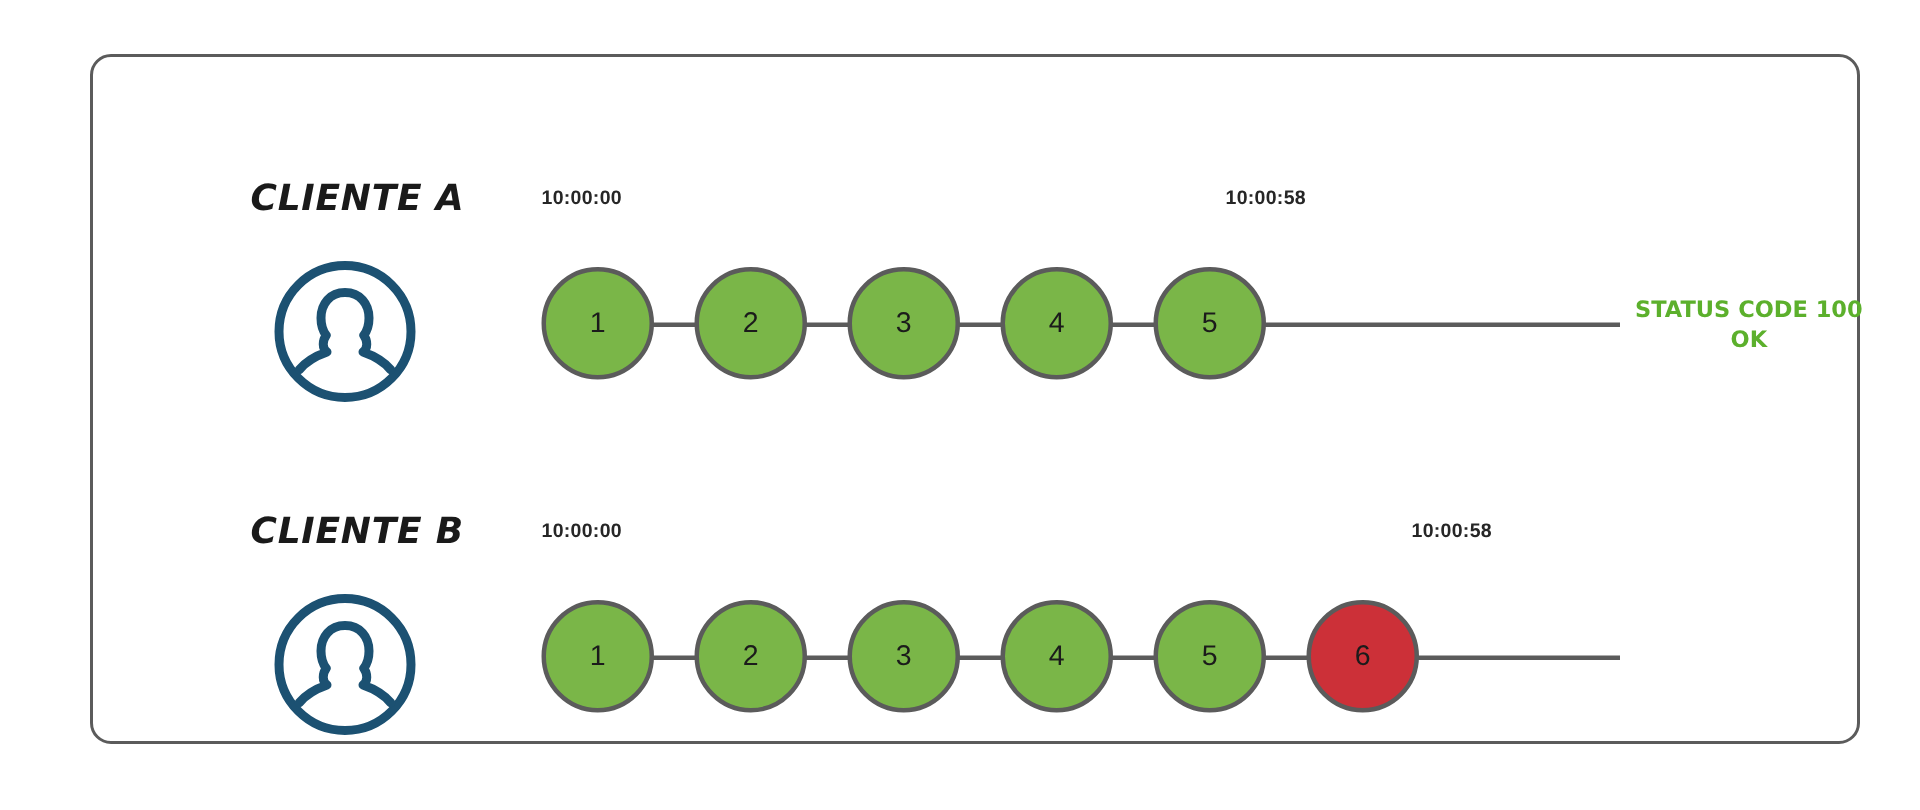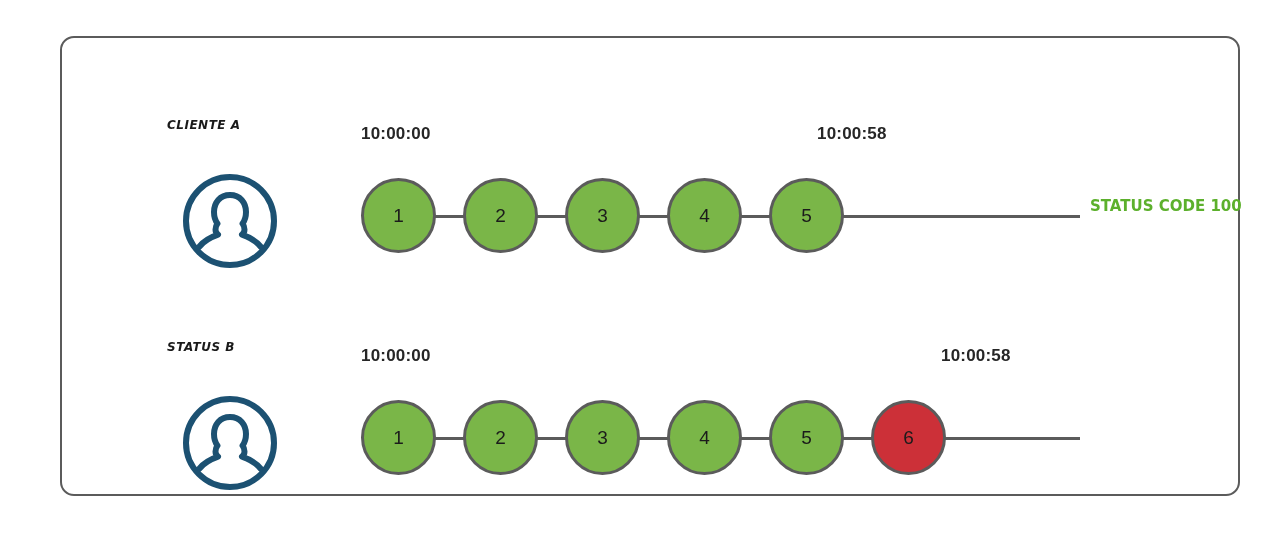--- a/index.html
+++ b/index.html
@@ -45,42 +45,42 @@
   .row-b { top: 222px; }
 
   
   .client-label {
     position: absolute;
     left: 105px;
     top: 80px;
     font-family: "DejaVu Sans", sans-serif;
     font-style: italic;
     font-weight: 700;
-    font-size: 12px;
+    font-size: 24px;
     letter-spacing: 0.5px;
     color: #1a1a1a;
     white-space: nowrap;
   }
 
   
   .avatar {
     position: absolute;
     left: 118px;
     top: 133px;
     width: 100px;
     height: 100px;
   }
 
   
   .timestamp {
     position: absolute;
     top: 86px;
     font-family: "Liberation Sans", sans-serif;
     font-weight: 700;
-    font-size: 17px;
+    font-size: 13px;
     color: #262626;
     white-space: nowrap;
     letter-spacing: 0.2px;
   }
   .ts-start { left: 299px; }
   .ts-end-a { left: 755px; }
   .ts-end-b { left: 879px; }
 
   
   .chain {
@@ -170,26 +170,27 @@
 
         <div class="node node-ok" style="left:299px;">1</div>
         <div class="node node-ok" style="left:401px;">2</div>
         <div class="node node-ok" style="left:503px;">3</div>
         <div class="node node-ok" style="left:605px;">4</div>
         <div class="node node-ok" style="left:707px;">5</div>
       </div>
 
       <div class="status status-ok">
         <span>STATUS CODE 100</span>
+        <span class="line2">OK</span>
       </div>
     </div>
 
     <div class="row row-b">
 
-      <div class="client-label">STATUS B</div>
+      <div class="client-label">CLIENTE B</div>
 
       <div class="avatar">
         <svg viewBox="0 0 100 100" width="100" height="100" aria-hidden="true">
           <circle cx="50" cy="50" r="44" fill="none" stroke="#1c5172" stroke-width="6"></circle>
           <path d="M50 24
                    c-10 0 -16 7.5 -16 17
                    c0 5.5 1.5 9 3.5 11.5
                    c-1.5 2 -2 4 -2 6
                    c0 2.5 1 4 2.5 5.2
                    c-8 2.8 -14.5 7 -18.5 11.8

